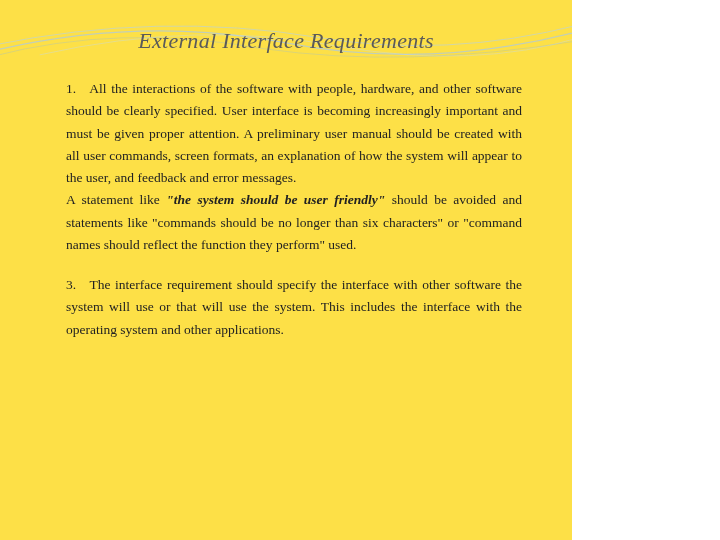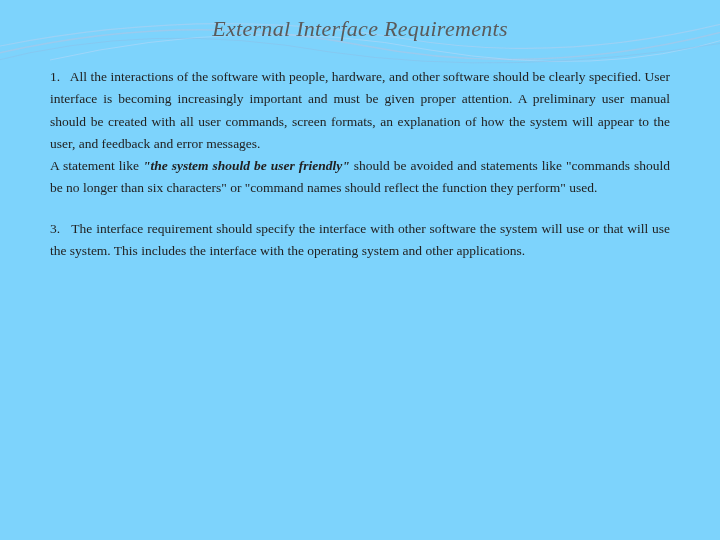--- a/index.html
+++ b/index.html
@@ -11,25 +11,25 @@
     body {
       width: 720px;
       height: 540px;
       background: #ffffff;
       font-family: Georgia, 'Times New Roman', serif;
       overflow: hidden;
       position: relative;
     }
 
     .slide-container {
-      width: 720px;
+      width: 572px;
       height: 540px;
-      background: #7dd3fc;
+      background: #fde047;
       position: relative;
-      padding: 8px 40px 30px 40px;
+      padding: 20px 40px 30px 40px;
     }
 
     
     .top-decoration {
       position: absolute;
       top: 0;
       left: 0;
       width: 100%;
       height: 70px;
       pointer-events: none;
@@ -54,20 +54,21 @@
     .content-area {
       padding: 0 10px;
       font-size: 13.5px;
       color: #222222;
       line-height: 1.65;
     }
 
     .paragraph {
       margin-bottom: 18px;
       text-align: justify;
+      margin-left: 16px;
     }
 
     .bold-italic {
       font-weight: bold;
       font-style: italic;
     }
   </style>
 </head>
 <body>
 

